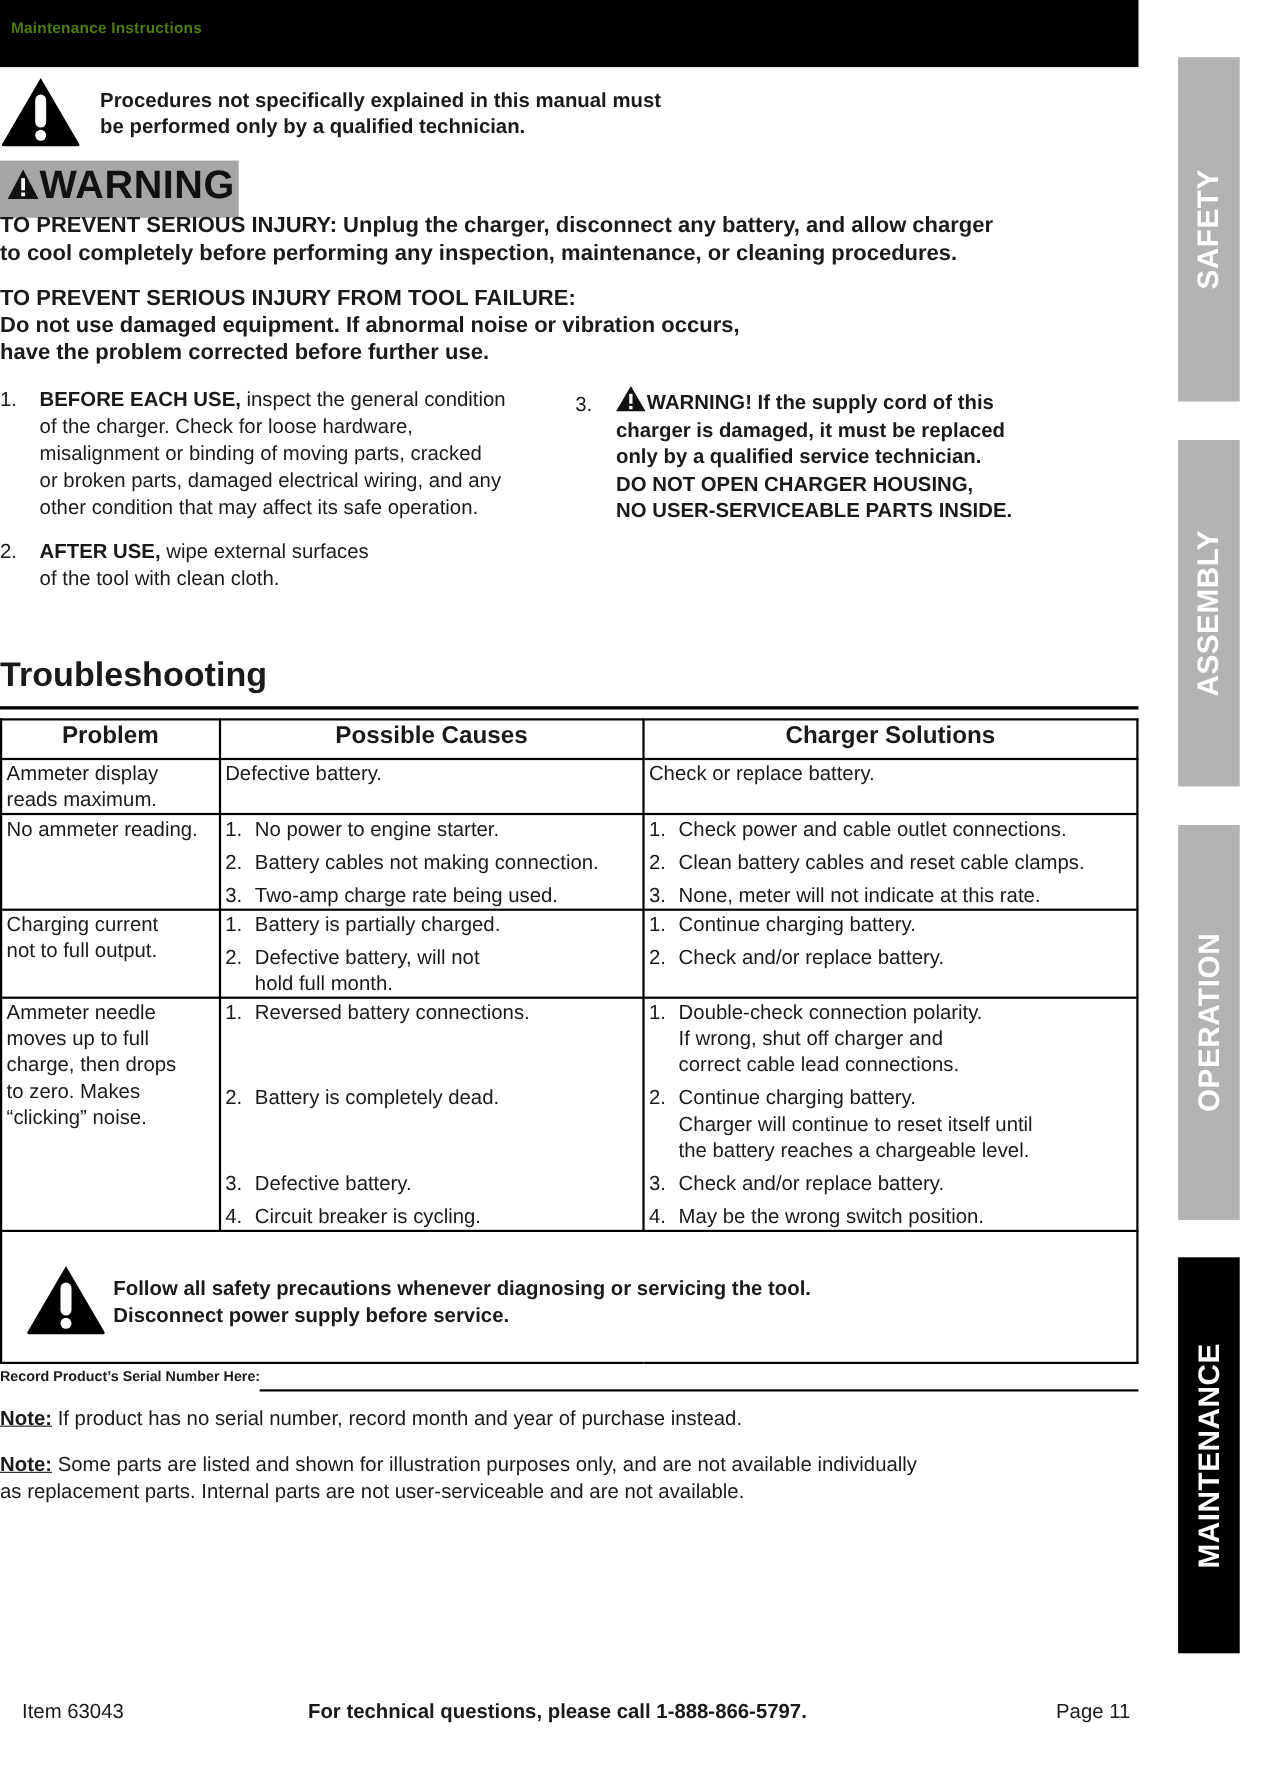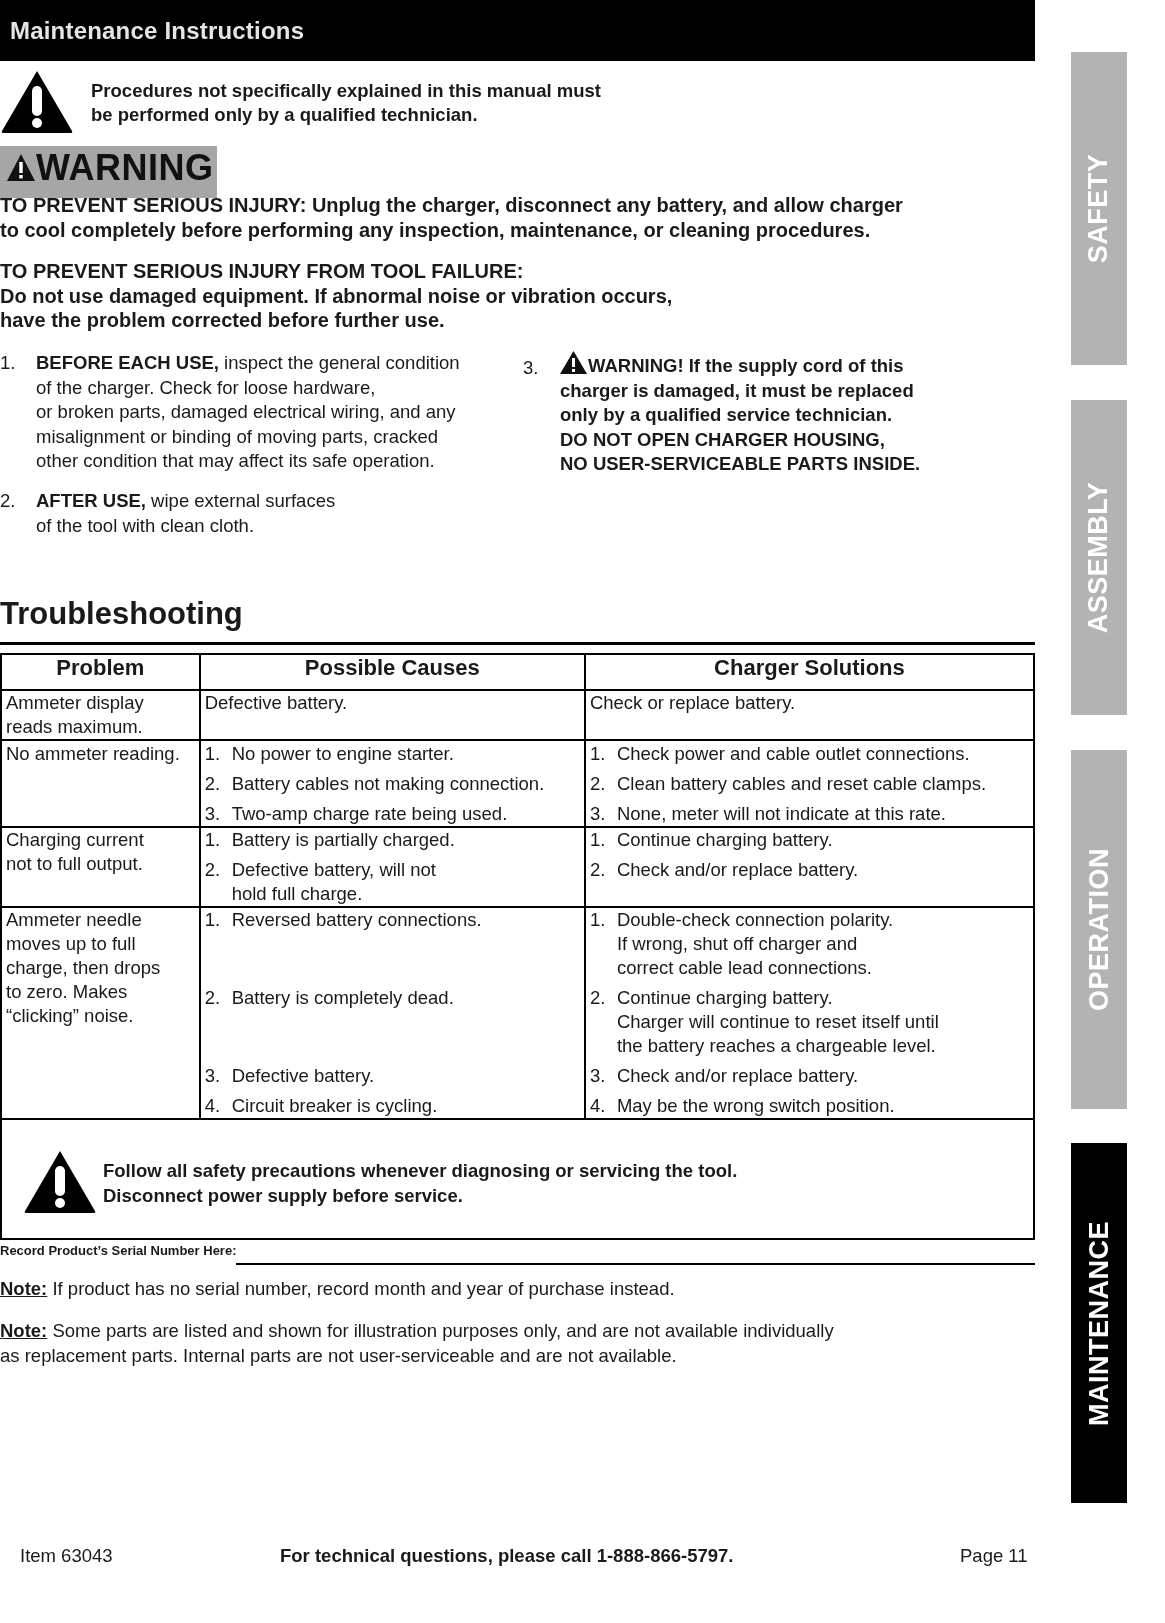--- a/index.html
+++ b/index.html
@@ -3,21 +3,21 @@
 <meta charset="utf-8">
 <style>
   * { margin: 0; padding: 0; box-sizing: border-box; }
   html, body { width: 1165px; height: 1623px; background: #ffffff; overflow: hidden; }
   body { position: relative; font-family: "Liberation Sans", sans-serif; color: #1a1a1a; }
 
   .abs { position: absolute; }
 
   
   .header-bar { left: 0; top: 0; width: 1035px; height: 61px; background: #000; }
-  .header-title { position: absolute; left: 10px; top: 17px; color: #e5e5e5; font-weight: bold; font-size: 24px; letter-spacing: 0.2px; }
+  .header-title { position: absolute; left: 10px; top: 17px; color: #4d7c0f; font-weight: bold; font-size: 14px; letter-spacing: 0.2px; }
 
   
   .tri-icon { display: block; }
 
   .caution-text { left: 91px; top: 79px; font-weight: bold; font-size: 18.5px; line-height: 24px; width: 620px; }
 
   .warning-badge { left: 0; top: 146px; width: 217px; height: 52px; background: #a6a6a6; }
   .warning-badge-inner { position: absolute; left: 6px; top: 2px; display: flex; align-items: center; }
   .warning-word { font-weight: bold; font-size: 36px; color: #111; letter-spacing: 0.5px; line-height: 40px; }
 
@@ -120,22 +120,22 @@
   <div>TO PREVENT SERIOUS INJURY FROM TOOL FAILURE:</div>
   <div>Do not use damaged equipment.  If abnormal noise or vibration occurs,</div>
   <div>have the problem corrected before further use.</div>
 </div>
 
 <div class="abs step step1">
   <span class="step-num">1.</span>
   <div class="step-body">
     <div><span class="b">BEFORE EACH USE,</span><span> inspect the general condition</span></div>
     <div>of the charger.  Check for loose hardware,</div>
+    <div>misalignment or binding of moving parts, cracked</div>
     <div>or broken parts, damaged electrical wiring, and any</div>
-    <div>misalignment or binding of moving parts, cracked</div>
     <div>other condition that may affect its safe operation.</div>
   </div>
 </div>
 <div class="abs step step2">
   <span class="step-num">2.</span>
   <div class="step-body">
     <div><span class="b">AFTER USE,</span><span> wipe external surfaces</span></div>
     <div>of the tool with clean cloth.</div>
   </div>
 </div>
@@ -223,21 +223,21 @@
     </td>
     <td>
       <ul class="cell-list">
         <li style="margin-bottom:6px;">
               <span class="n">1.</span>
               <span class="t">Battery is partially charged.</span>
             </li>
         <li>
               <span class="n">2.</span>
               <span class="t">Defective battery, will not</span>
-              <span class="t">hold full charge.</span>
+              <span class="t">hold full month.</span>
             </li>
       </ul>
     </td>
     <td>
       <ul class="cell-list">
         <li style="margin-bottom:6px;">
               <span class="n">1.</span>
               <span class="t">Continue charging battery.</span>
             </li>
         <li>

